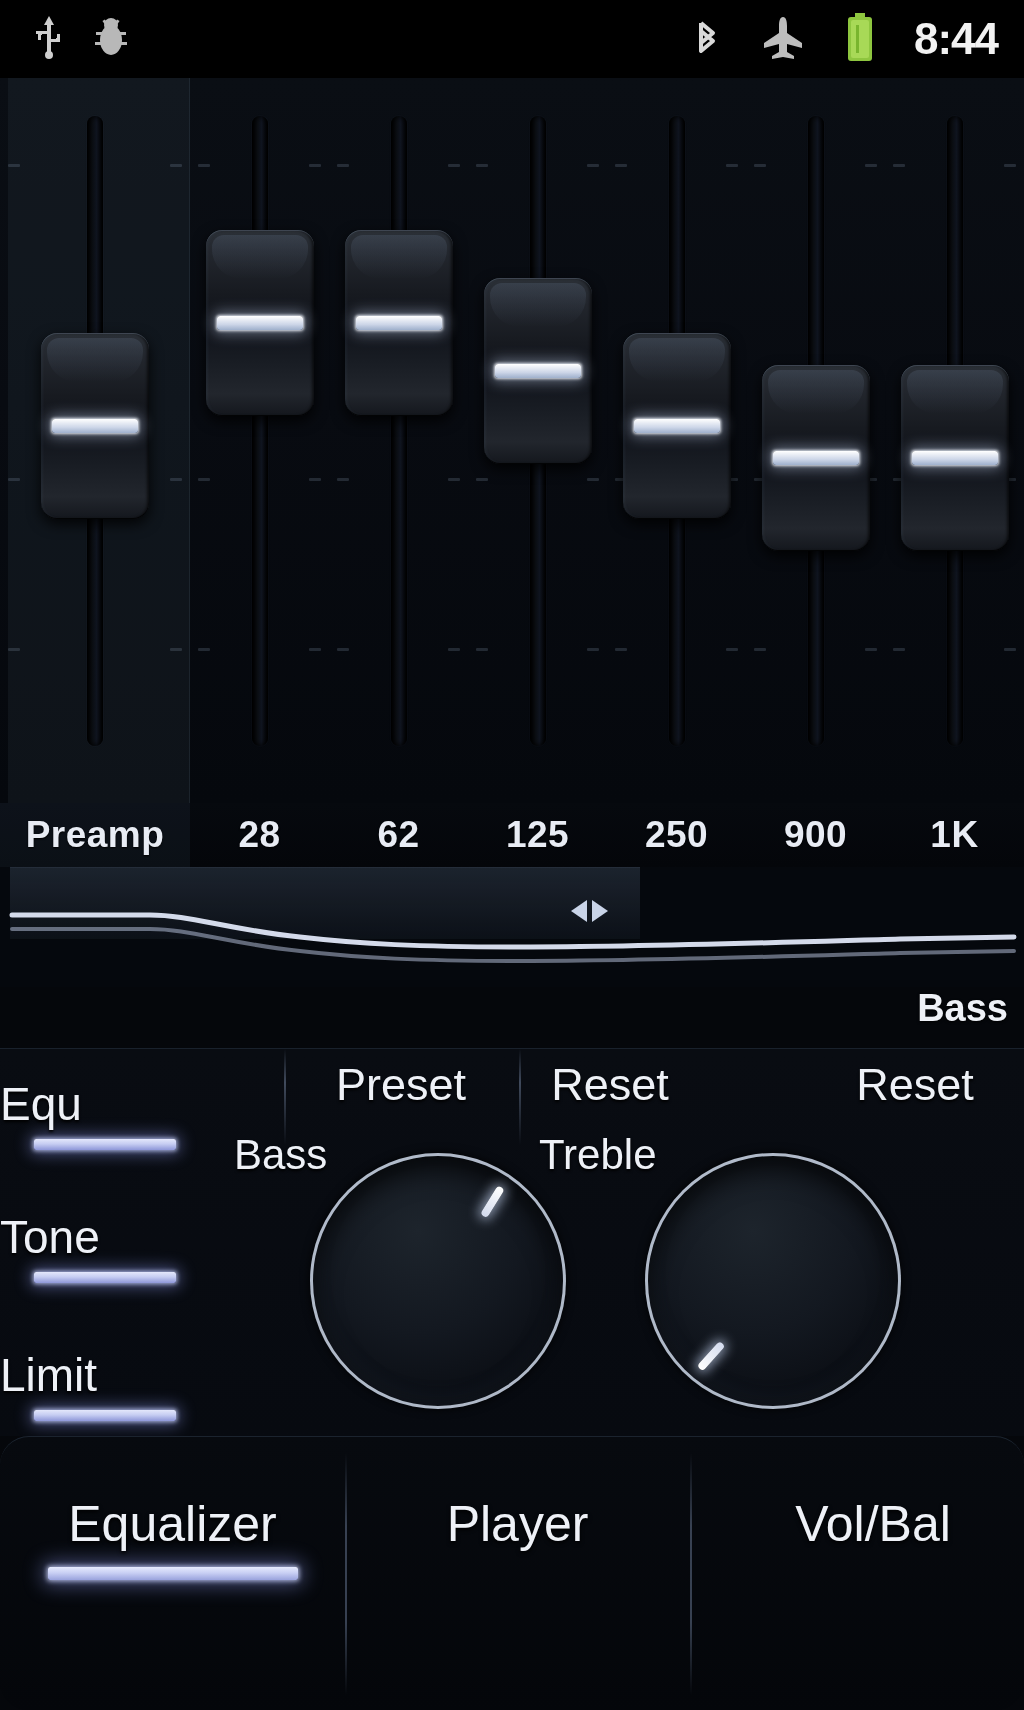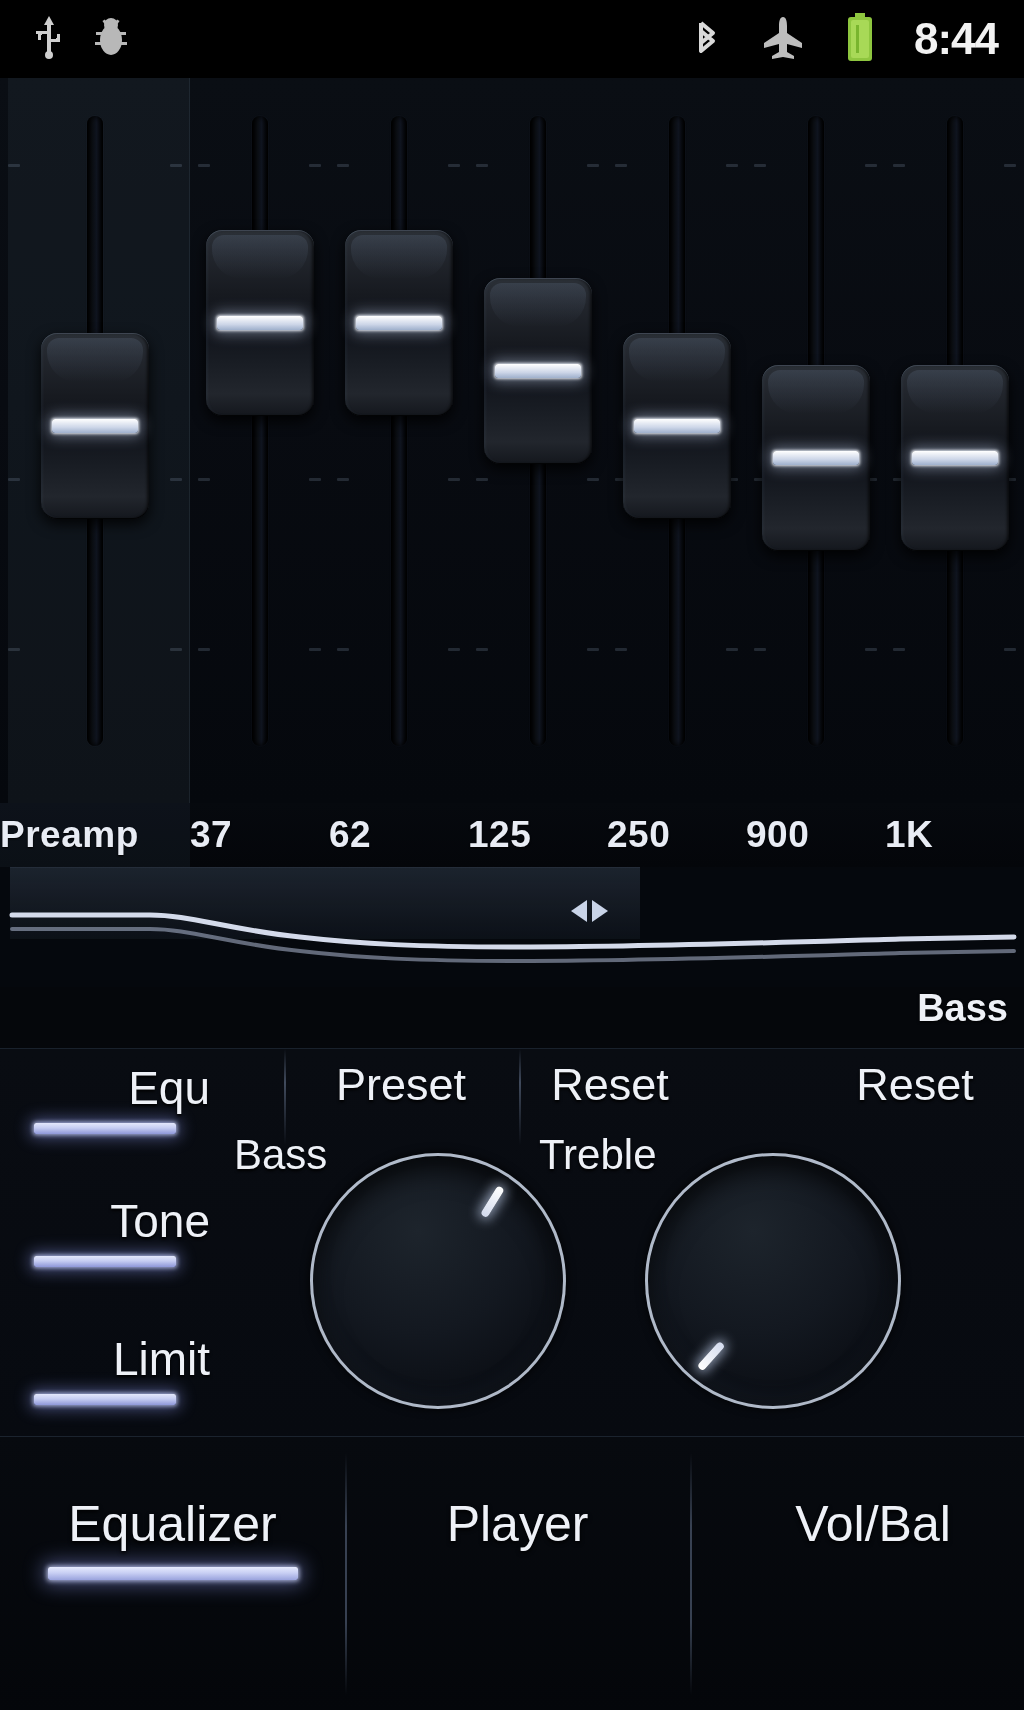--- a/index.html
+++ b/index.html
@@ -152,20 +152,21 @@
   .labels-row {
     position: absolute;
     left: 0; top: 803px;
     width: 1024px; height: 64px;
     display: flex;
     align-items: center;
     background: linear-gradient(180deg,#06090e,#04060a);
   }
   .label-cell {
     flex: 1 1 0;
+    text-align: center;
     color: #e8ecf4;
     font-size: 37px;
     font-weight: bold;
     letter-spacing: 0.5px;
     text-shadow: 0 1px 2px #000;
   }
   .label-cell.preamp {
     flex: 0 0 190px;
     background: rgba(60,78,96,0.14);
     height: 100%;
@@ -245,21 +246,22 @@
 
   .side-tabs {
     position: absolute;
     left: 0; top: 0;
     width: 210px; height: 388px;
   }
   .side-tab {
     position: absolute;
     left: 0;
     width: 210px;
-    text-align: right;
+    text-align: left;
+    margin-top: 16px;
   }
   .side-tab .st-label {
     display: block;
     color: #eef1f7;
     font-size: 46px;
     text-shadow: 0 2px 3px #000;
   }
   .underline {
     display: block;
     margin: 8px auto 0;
@@ -300,20 +302,21 @@
     transform-origin: 50% 50%;
   }
 
   
   .tabbar {
     position: absolute;
     left: 0; top: 1436px;
     width: 1024px; height: 274px;
     background: linear-gradient(180deg,#070a0f 0%, #04060a 100%);
     border-top: 1px solid rgba(55,70,90,0.45);
+    border-radius: 29px;
   }
   .tab {
     position: absolute;
     top: 58px;
     text-align: center;
   }
   .tab .tab-label {
     display: block;
     color: #eef1f7;
     font-size: 50px;
@@ -531,21 +534,21 @@
         <div class="thumb" style="top:287px">
           <span class="thumb-line"></span>
         </div>
       </div>
 
     </div>
   </div>
 
   <div class="labels-row">
     <span class="label-cell preamp">Preamp</span>
-    <span class="label-cell">37</span>
+    <span class="label-cell">28</span>
     <span class="label-cell">62</span>
     <span class="label-cell">125</span>
     <span class="label-cell">250</span>
     <span class="label-cell">900</span>
     <span class="label-cell">1K</span>
   </div>
 
   <div class="curve-area">
     <div class="curve-band"></div>
 

